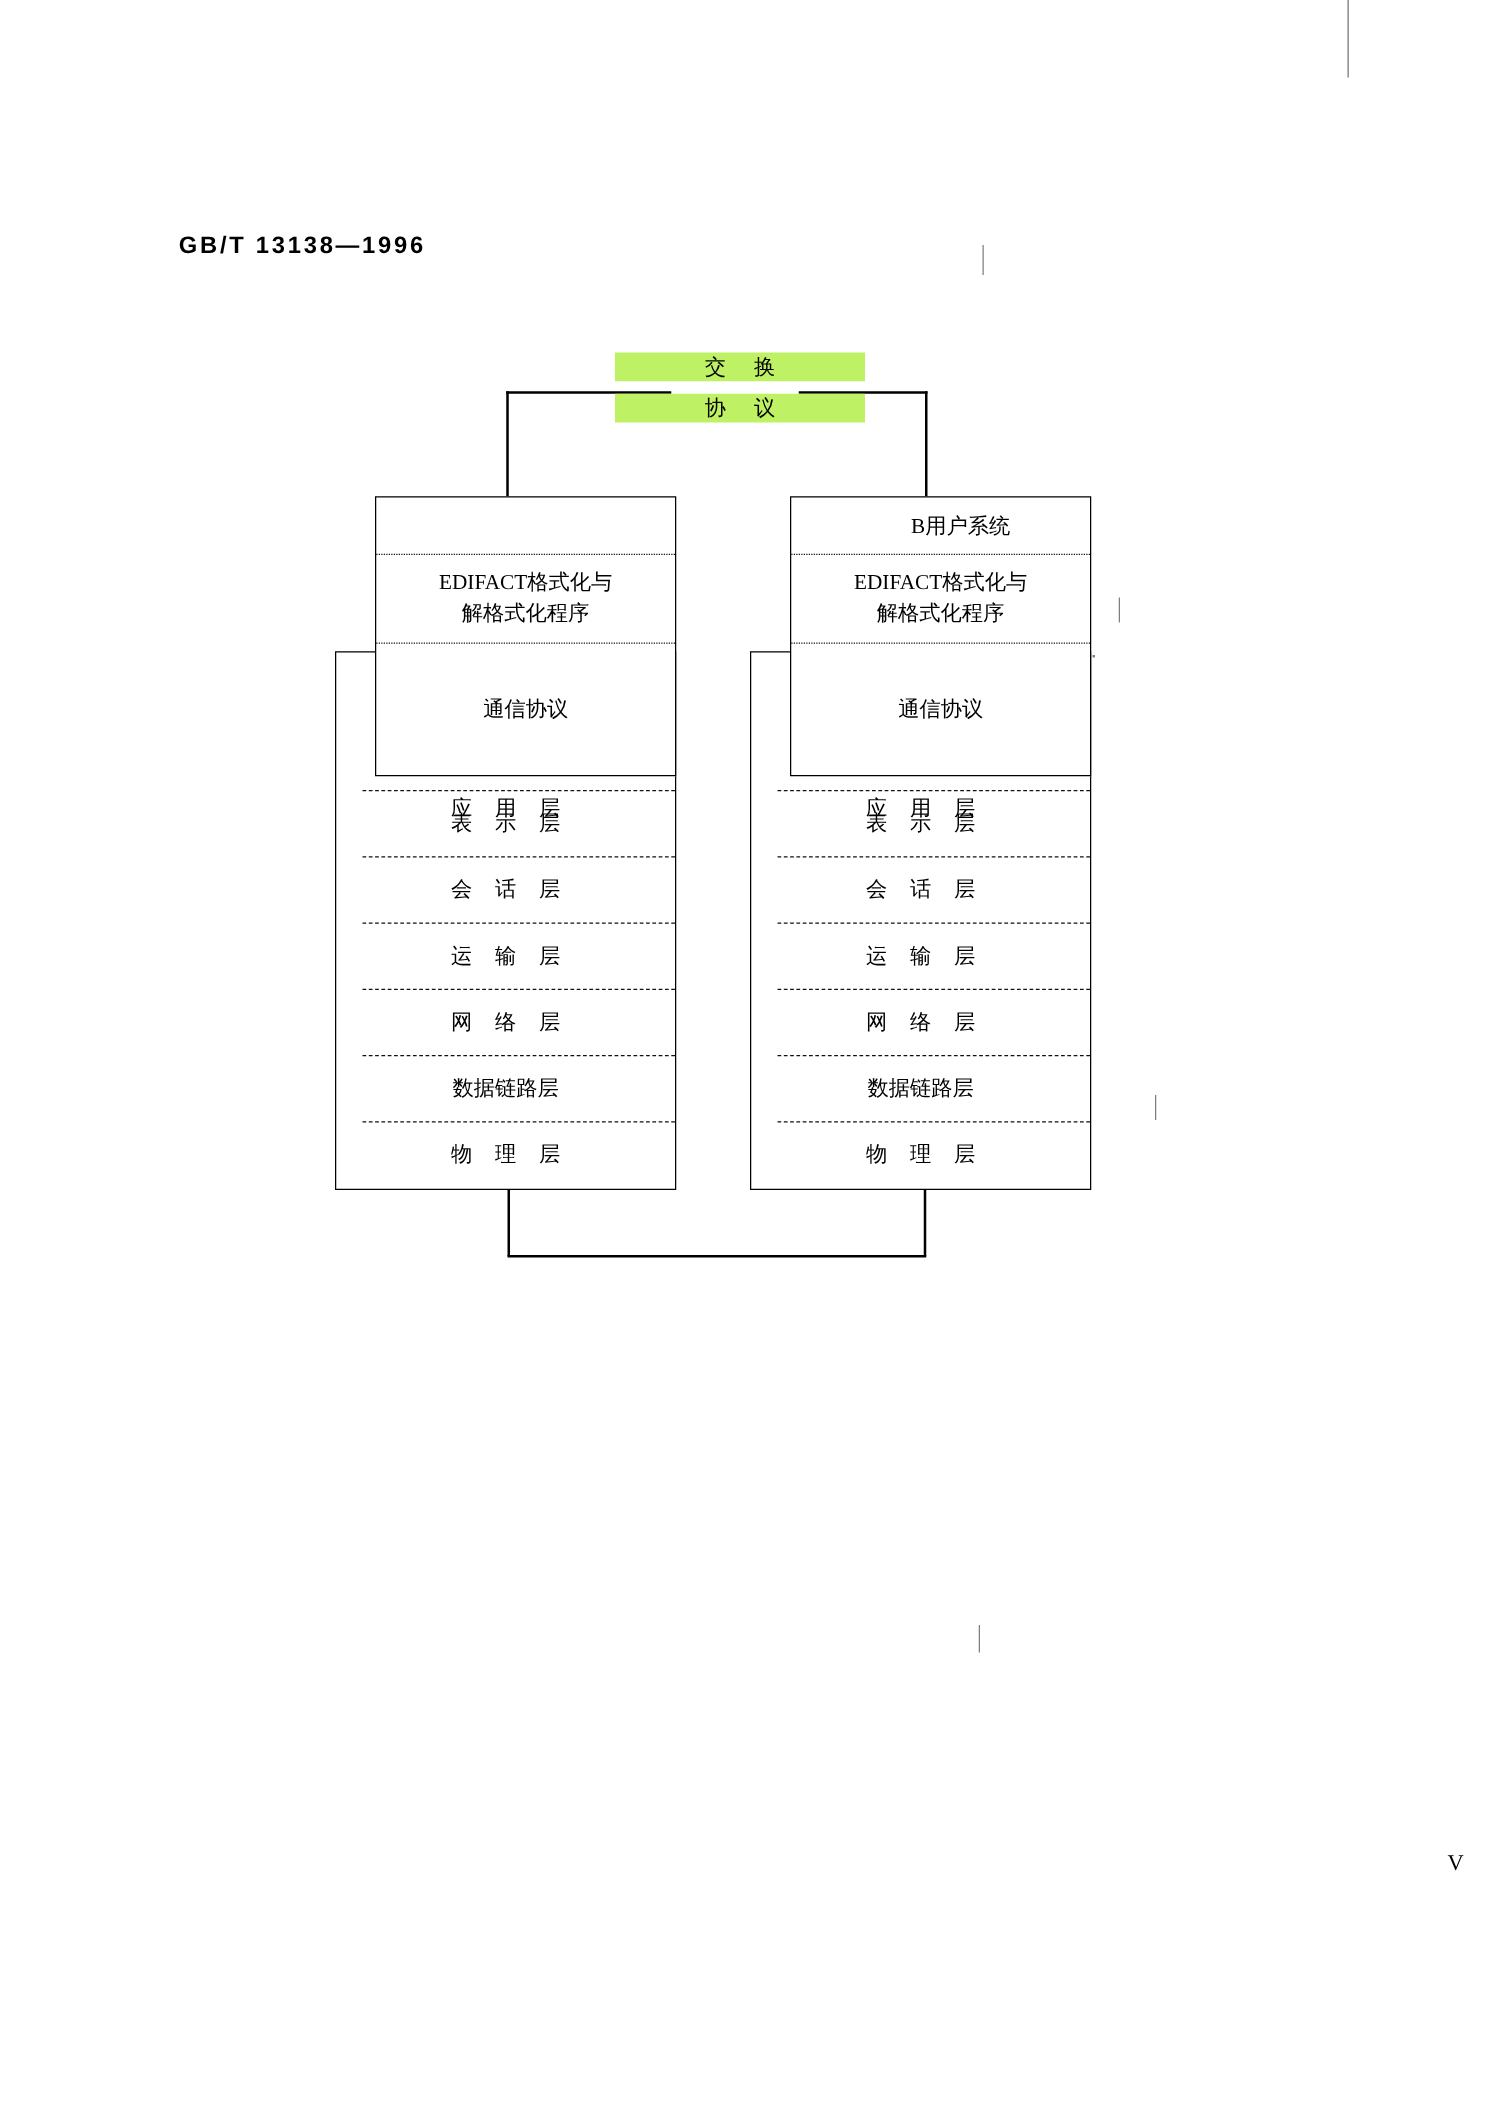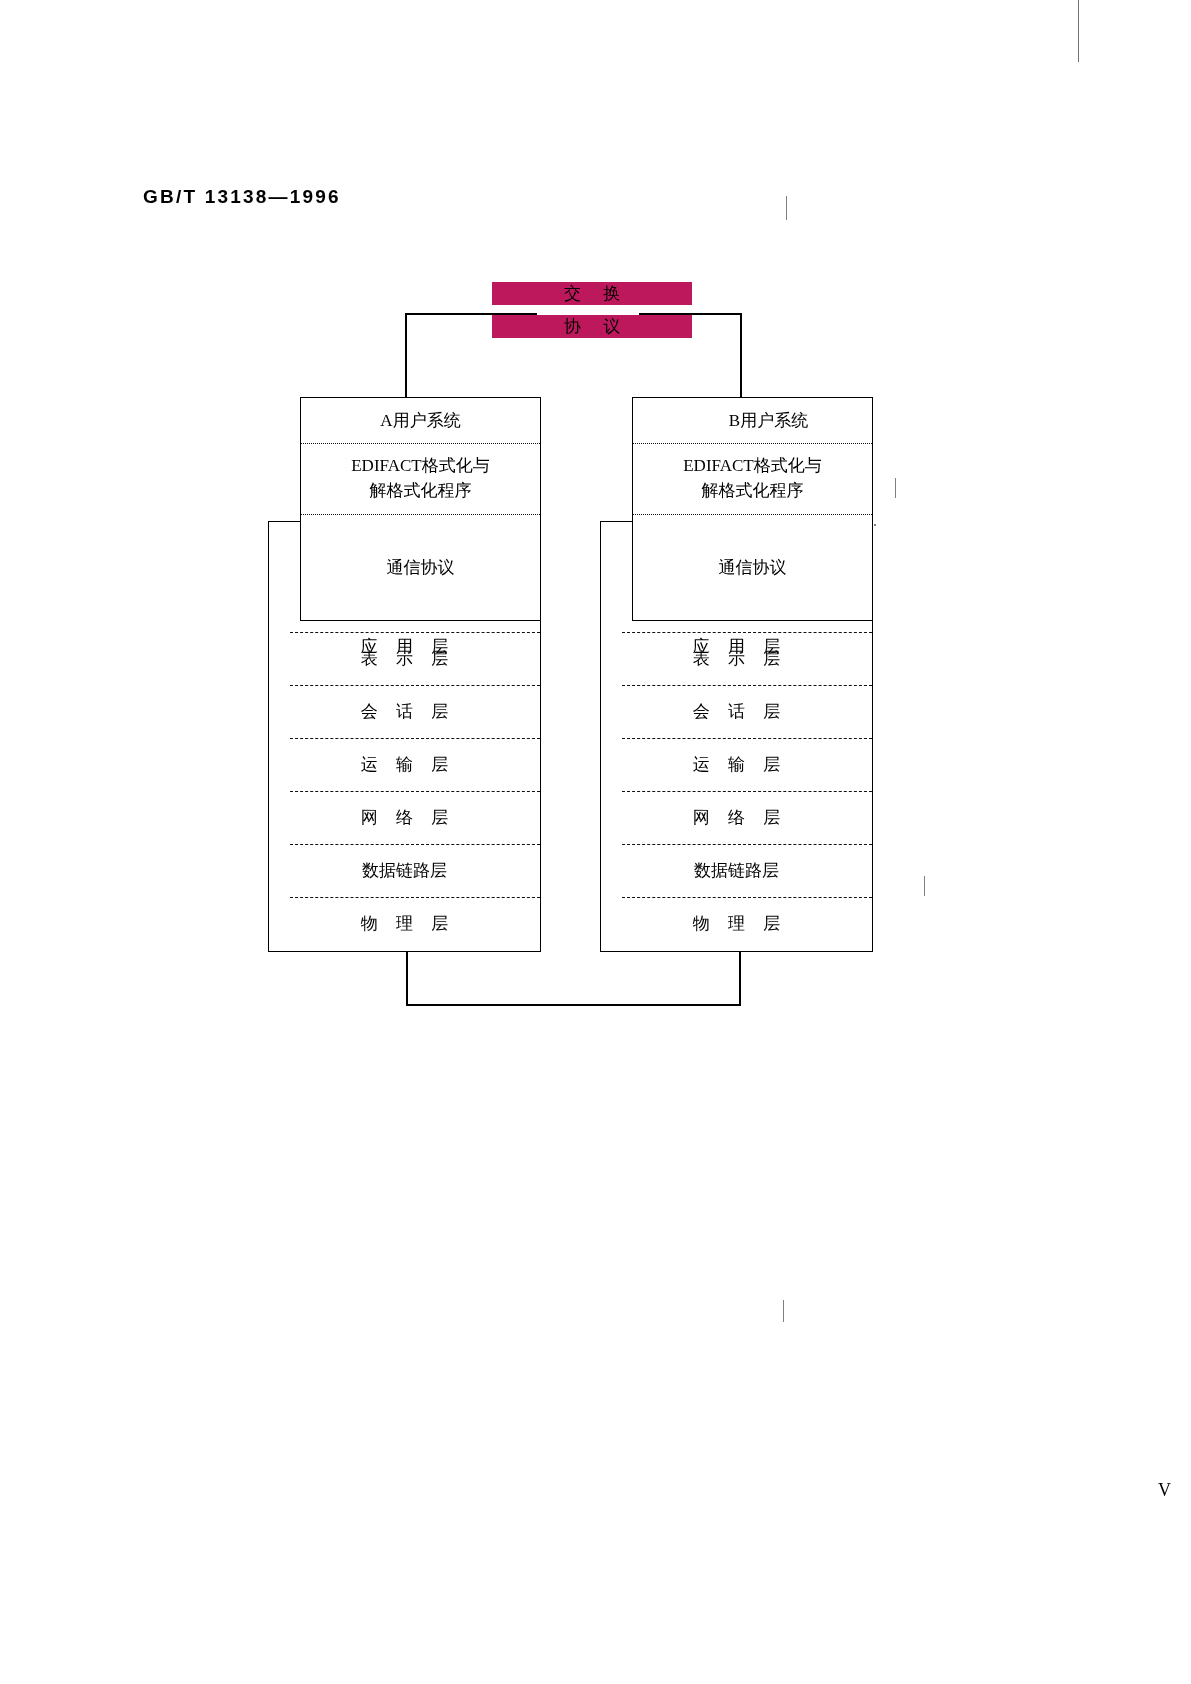--- a/index.html
+++ b/index.html
@@ -110,21 +110,21 @@
   }
 
   
   .xchg {
     position: absolute;
     text-align: center;
     font-size: 17px;
     letter-spacing: 9px;
     text-indent: 9px;
     z-index: 6;
-    background: #be185d;
+    background: #bef264;
   }
 </style>
 </head>
 <body>
 
 <div class="page-edge-line edge-right-v"></div>
 <div class="tick" style="left:786px; top:196px; width:1px; height:24px;"></div>
 <div class="tick" style="left:895px; top:478px; width:1px; height:20px;"></div>
 <div class="tick" style="left:924px; top:876px; width:1px; height:20px;"></div>
 <div class="tick" style="left:783px; top:1300px; width:1px; height:22px;"></div>
@@ -145,21 +145,20 @@
   <div class="xchg" style="left:492px; top:282px; width:200px;">交    换</div>
   <div class="xchg" style="left:492px; top:315px; width:200px;">协    议</div>
 
   <div class="boxframe outer-box" style="left:268px; top:521px; width:273px; height:431px;"></div>
 
   <div class="boxframe inner-box" style="left:300px; top:397px; width:241px; height:224px;"></div>
 
   <div class="sep-dotted" style="left:301px; top:443px; width:239px;"></div>
   <div class="sep-dotted" style="left:301px; top:514px; width:239px;"></div>
 
-  <div class="cell" style="left:300px; top:400px; width:241px; height:43px;">A用户系统</div>
   <div class="cell" style="left:300px; top:444px; width:241px; height:70px;">EDIFACT格式化与
 解格式化程序</div>
   <div class="cell" style="left:300px; top:515px; width:241px; height:106px;">通信协议</div>
 
   <div class="cell wide-space" style="left:269px; top:621px; width:271px; height:52px;">应  用  层</div>
 
   <div class="sep-dashed" style="left:290px; top:632px; width:250px;"></div>
 
   <div class="cell wide-space" style="left:269px; top:633px; width:271px; height:52px;">表  示  层</div>
   <div class="sep-dashed" style="left:290px; top:685px; width:250px;"></div>

